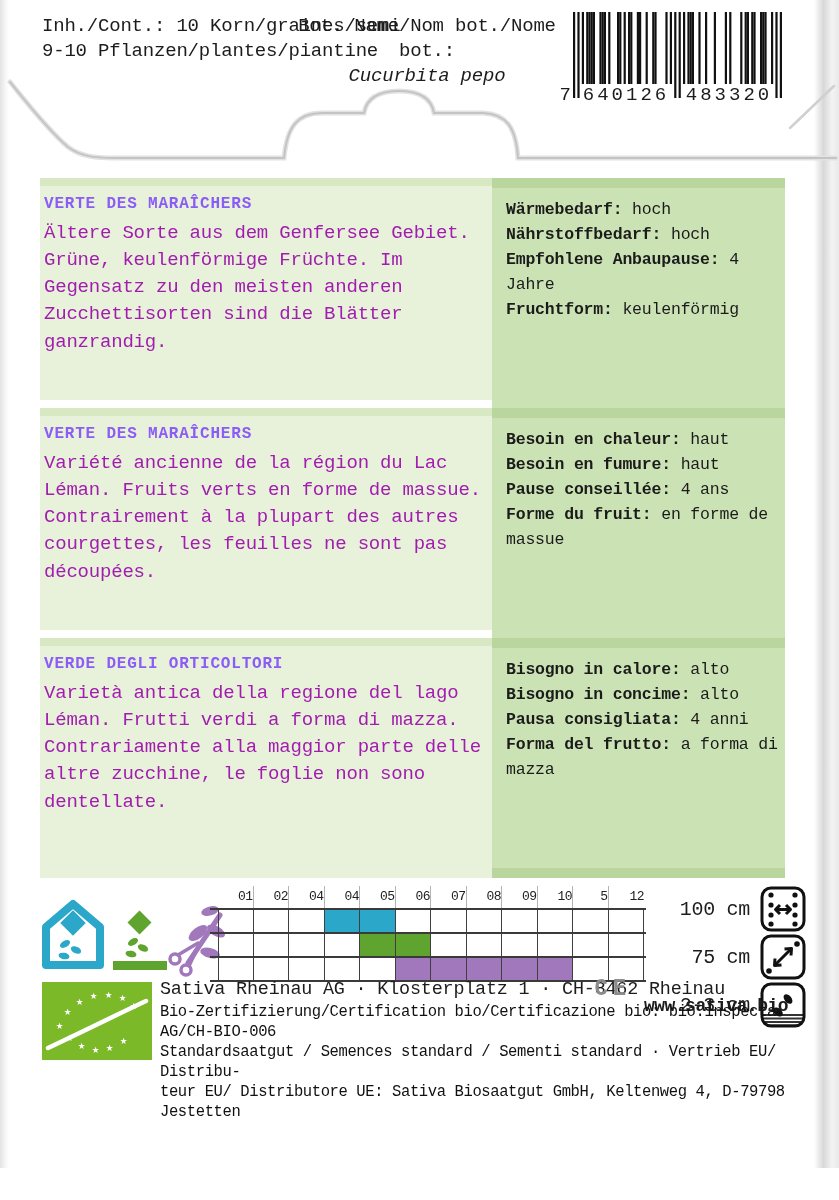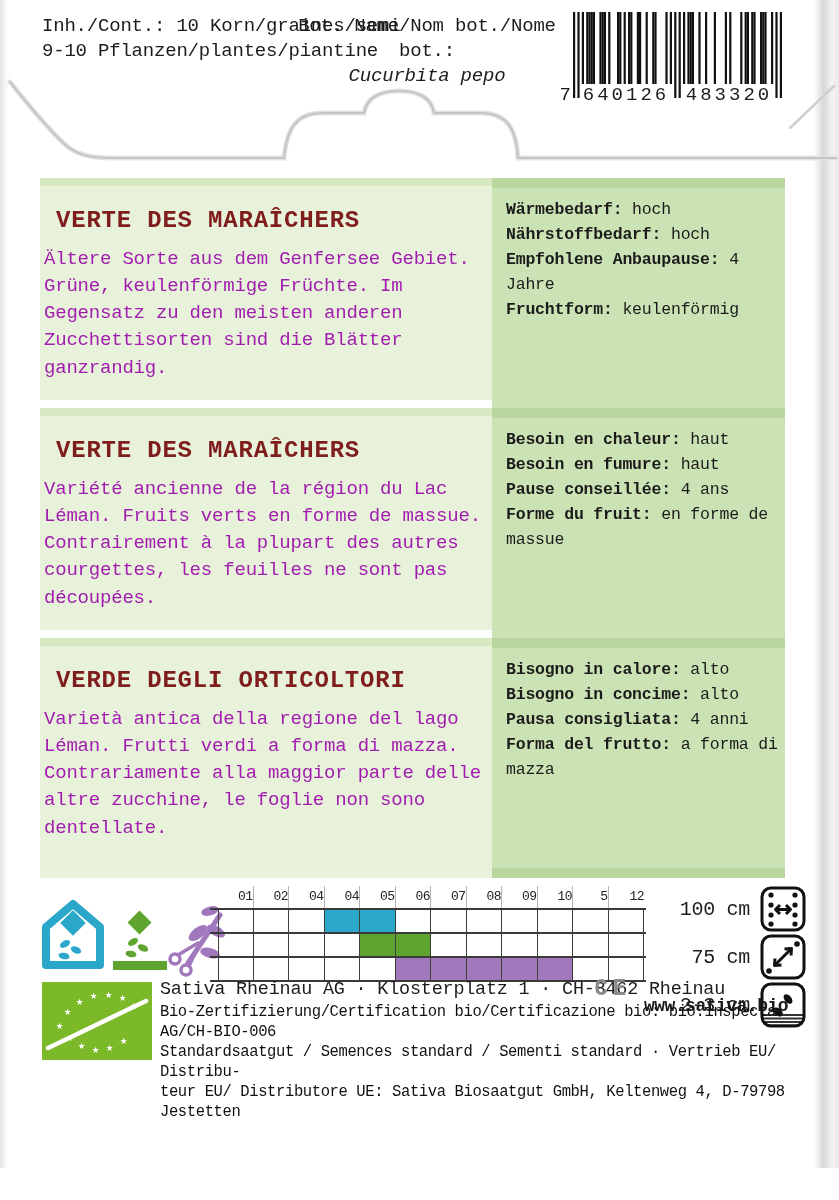--- a/index.html
+++ b/index.html
@@ -22,21 +22,21 @@
   .bc-g1{left:8px;width:90px;text-align:center;letter-spacing:3px;background:#fff;}
   .bc-g2{left:111px;width:90px;text-align:center;letter-spacing:3px;background:#fff;}
   
   .diecut{position:absolute;left:0;top:0;pointer-events:none;}
   
   .left-block{position:absolute;left:40px;width:452px;background:#E8F2DA;box-sizing:border-box;padding:0 8px 0 4px;}
   .left-block::before{content:'';position:absolute;left:0;top:0;width:100%;height:8px;background:#D8E8C3;}
   .lb1{top:178px;height:222px;}
   .lb2{top:408px;height:222px;}
   .lb3{top:638px;height:240px;}
-  .left-block h2{margin:12px;padding:17px 0 0 0;font-size:24px;font-weight:700;letter-spacing:0.8px;color:#7f1d1d;}
+  .left-block h2{margin:0;padding:17px 0 0 0;font-size:16px;font-weight:700;letter-spacing:0.8px;color:#8b5cf6;}
   .left-block p{margin:7px 0 0 0;font-size:19px;line-height:1.43;letter-spacing:-0.2px;color:#a21caf;}
   .right-col{position:absolute;left:492px;top:178px;width:293px;height:700px;background:#CBE3B4;}
   .facts-block{position:relative;box-sizing:border-box;padding:19px 6px 0 14px;}
   .facts-block::before{content:'';position:absolute;left:0;top:0;width:100%;height:10px;background:#B9D69E;}
   .fb1,.fb2{height:230px;}
   .fb3{height:240px;}
   .right-col::after{content:'';position:absolute;left:0;bottom:0;width:100%;height:10px;background:#B9D69E;}
   .fact-line{font-size:16.5px;line-height:25px;letter-spacing:-0.2px;color:#1b1b1b;}
   .fact-line b{font-weight:700;}
   

